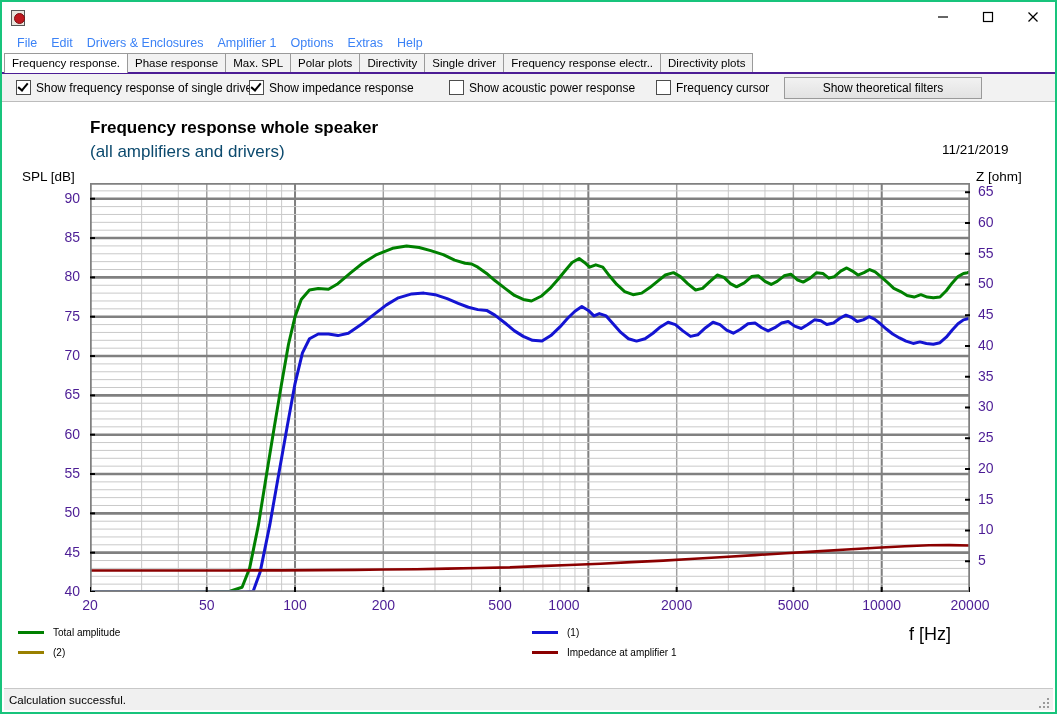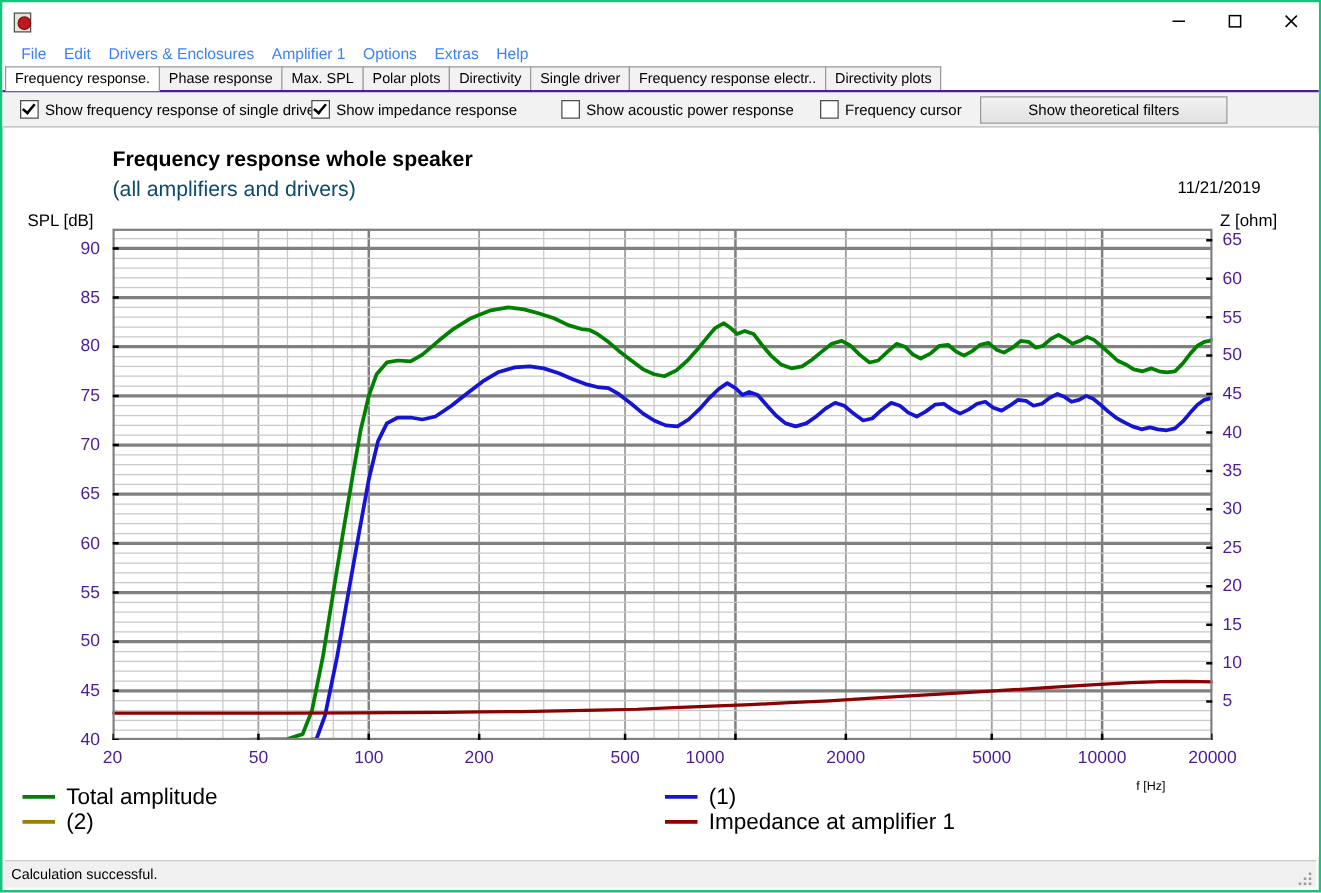--- a/index.html
+++ b/index.html
@@ -172,26 +172,26 @@
     position: absolute;
     font-size: 14px; color: #4c1d95;
     white-space: nowrap;
   }
   .ytick.left  { text-align: right; }
   .ytick.right { text-align: left; }
   .xtick { text-align: center; }
   .fhz {
     position: absolute;
     left: 905px; top: 518px;
+    font-size: 18px; color: #000;
+  }
+  
+  .legend {
+    position: absolute;
     font-size: 10px; color: #000;
-  }
-  
-  .legend {
-    position: absolute;
-    font-size: 18px; color: #000;
     display: flex; align-items: center;
     white-space: nowrap;
   }
   .swatch {
     width: 26px; height: 0;
     border-top: 3px solid #000;
     margin-right: 9px; flex: none;
   }
   
   .statusbar {

